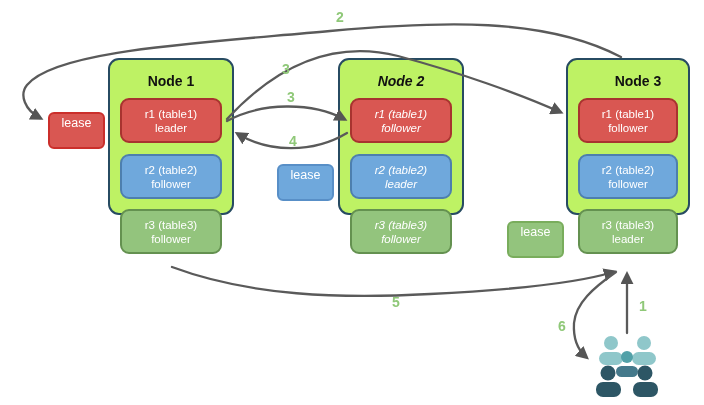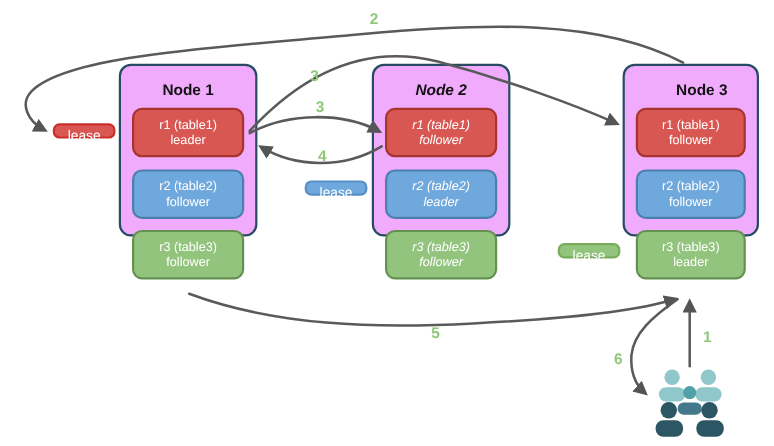--- a/index.html
+++ b/index.html
@@ -1,34 +1,34 @@
 <!DOCTYPE html>
 <html><head>
 <meta charset="utf-8">
 <style>
   html,body{margin:0;padding:0;background:#ffffff;}
   #canvas{
     position:relative;width:704px;height:405px;background:#ffffff;overflow:hidden;
     font-family:"Liberation Sans", sans-serif;
   }
   
-  .node{position:absolute;top:58px;width:126px;height:157px;background:#f0abfc;
+  .node{position:absolute;top:58px;width:126px;height:157px;background:#bef264;
     border:2px solid #274b62;border-radius:11px;box-sizing:border-box;z-index:2;}
   #node-1{left:108px;} #node-2{left:338px;font-style:italic;} #node-3{left:566px;width:124px;padding-left:20px;}
   .node-title{margin-top:13px;text-align:center;font-size:14px;font-weight:700;color:#111;}
   .replica{position:absolute;left:10px;width:102px;height:45px;box-sizing:border-box;
     border:2px solid;border-radius:9px;color:#fff;display:flex;flex-direction:column;
     align-items:center;justify-content:center;font-size:11.5px;line-height:14px;}
   #node-3 .replica{width:100px;}
   .replica.pos-1{top:38px;} .replica.pos-2{top:94px;} .replica.pos-3{top:149px;}
   .replica.red{background:#d95752;border-color:#a8332f;}
   .replica.blue{background:#6fa8dc;border-color:#4d7fae;}
   .replica.green{background:#93c47d;border-color:#649150;}
   
-  .lease{position:absolute;z-index:2;width:57px;height:14px;box-sizing:border-box;
+  .lease{position:absolute;z-index:2;width:57px;height:37px;box-sizing:border-box;
     border:2px solid;border-radius:6px;color:#fff;font-size:12.5px;text-align:center;line-height:18px;}
   .lease.red{background:#d95752;border-color:#cb2f2b;}
   .lease.blue{background:#6fa8dc;border-color:#588fc7;}
   .lease.green{background:#93c47d;border-color:#79ad5c;}
   #lease-1{left:48px;top:112px;}
   #lease-2{left:277px;top:164px;}
   #lease-3{left:507px;top:221px;}
   
   .step{position:absolute;z-index:4;transform:translate(-50%,-50%);
     font-size:14px;font-weight:700;color:#8fc878;}

